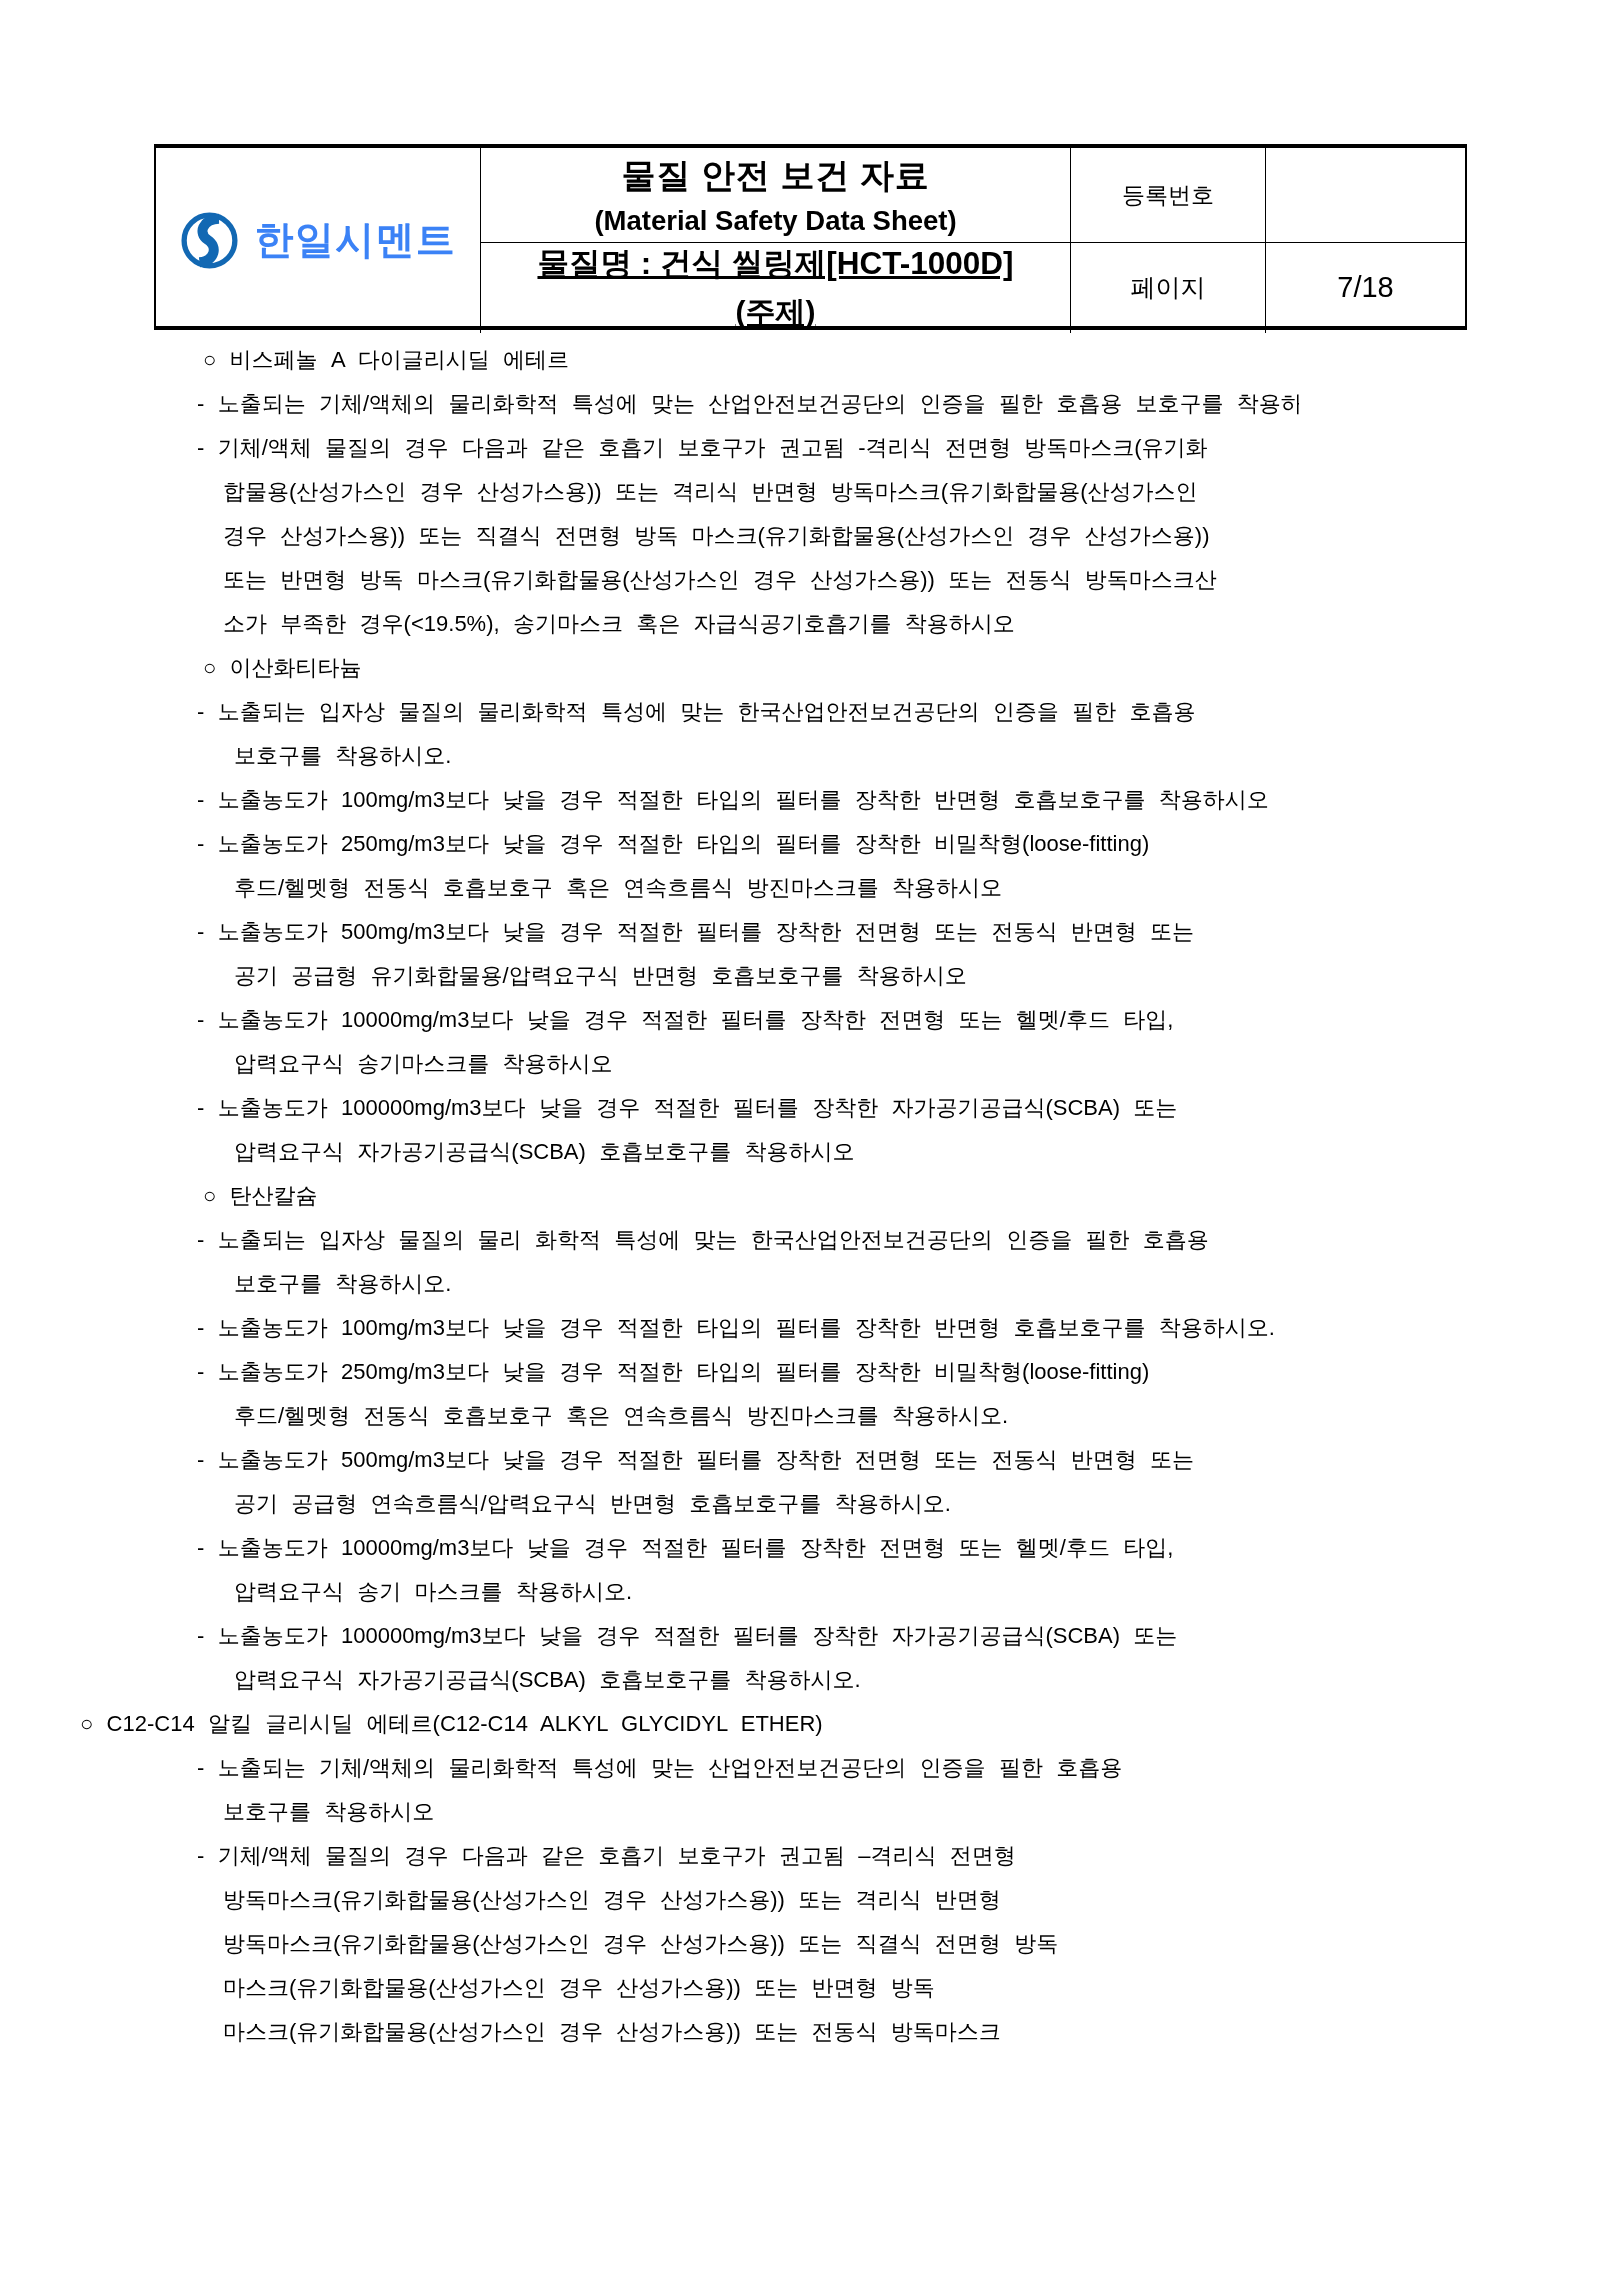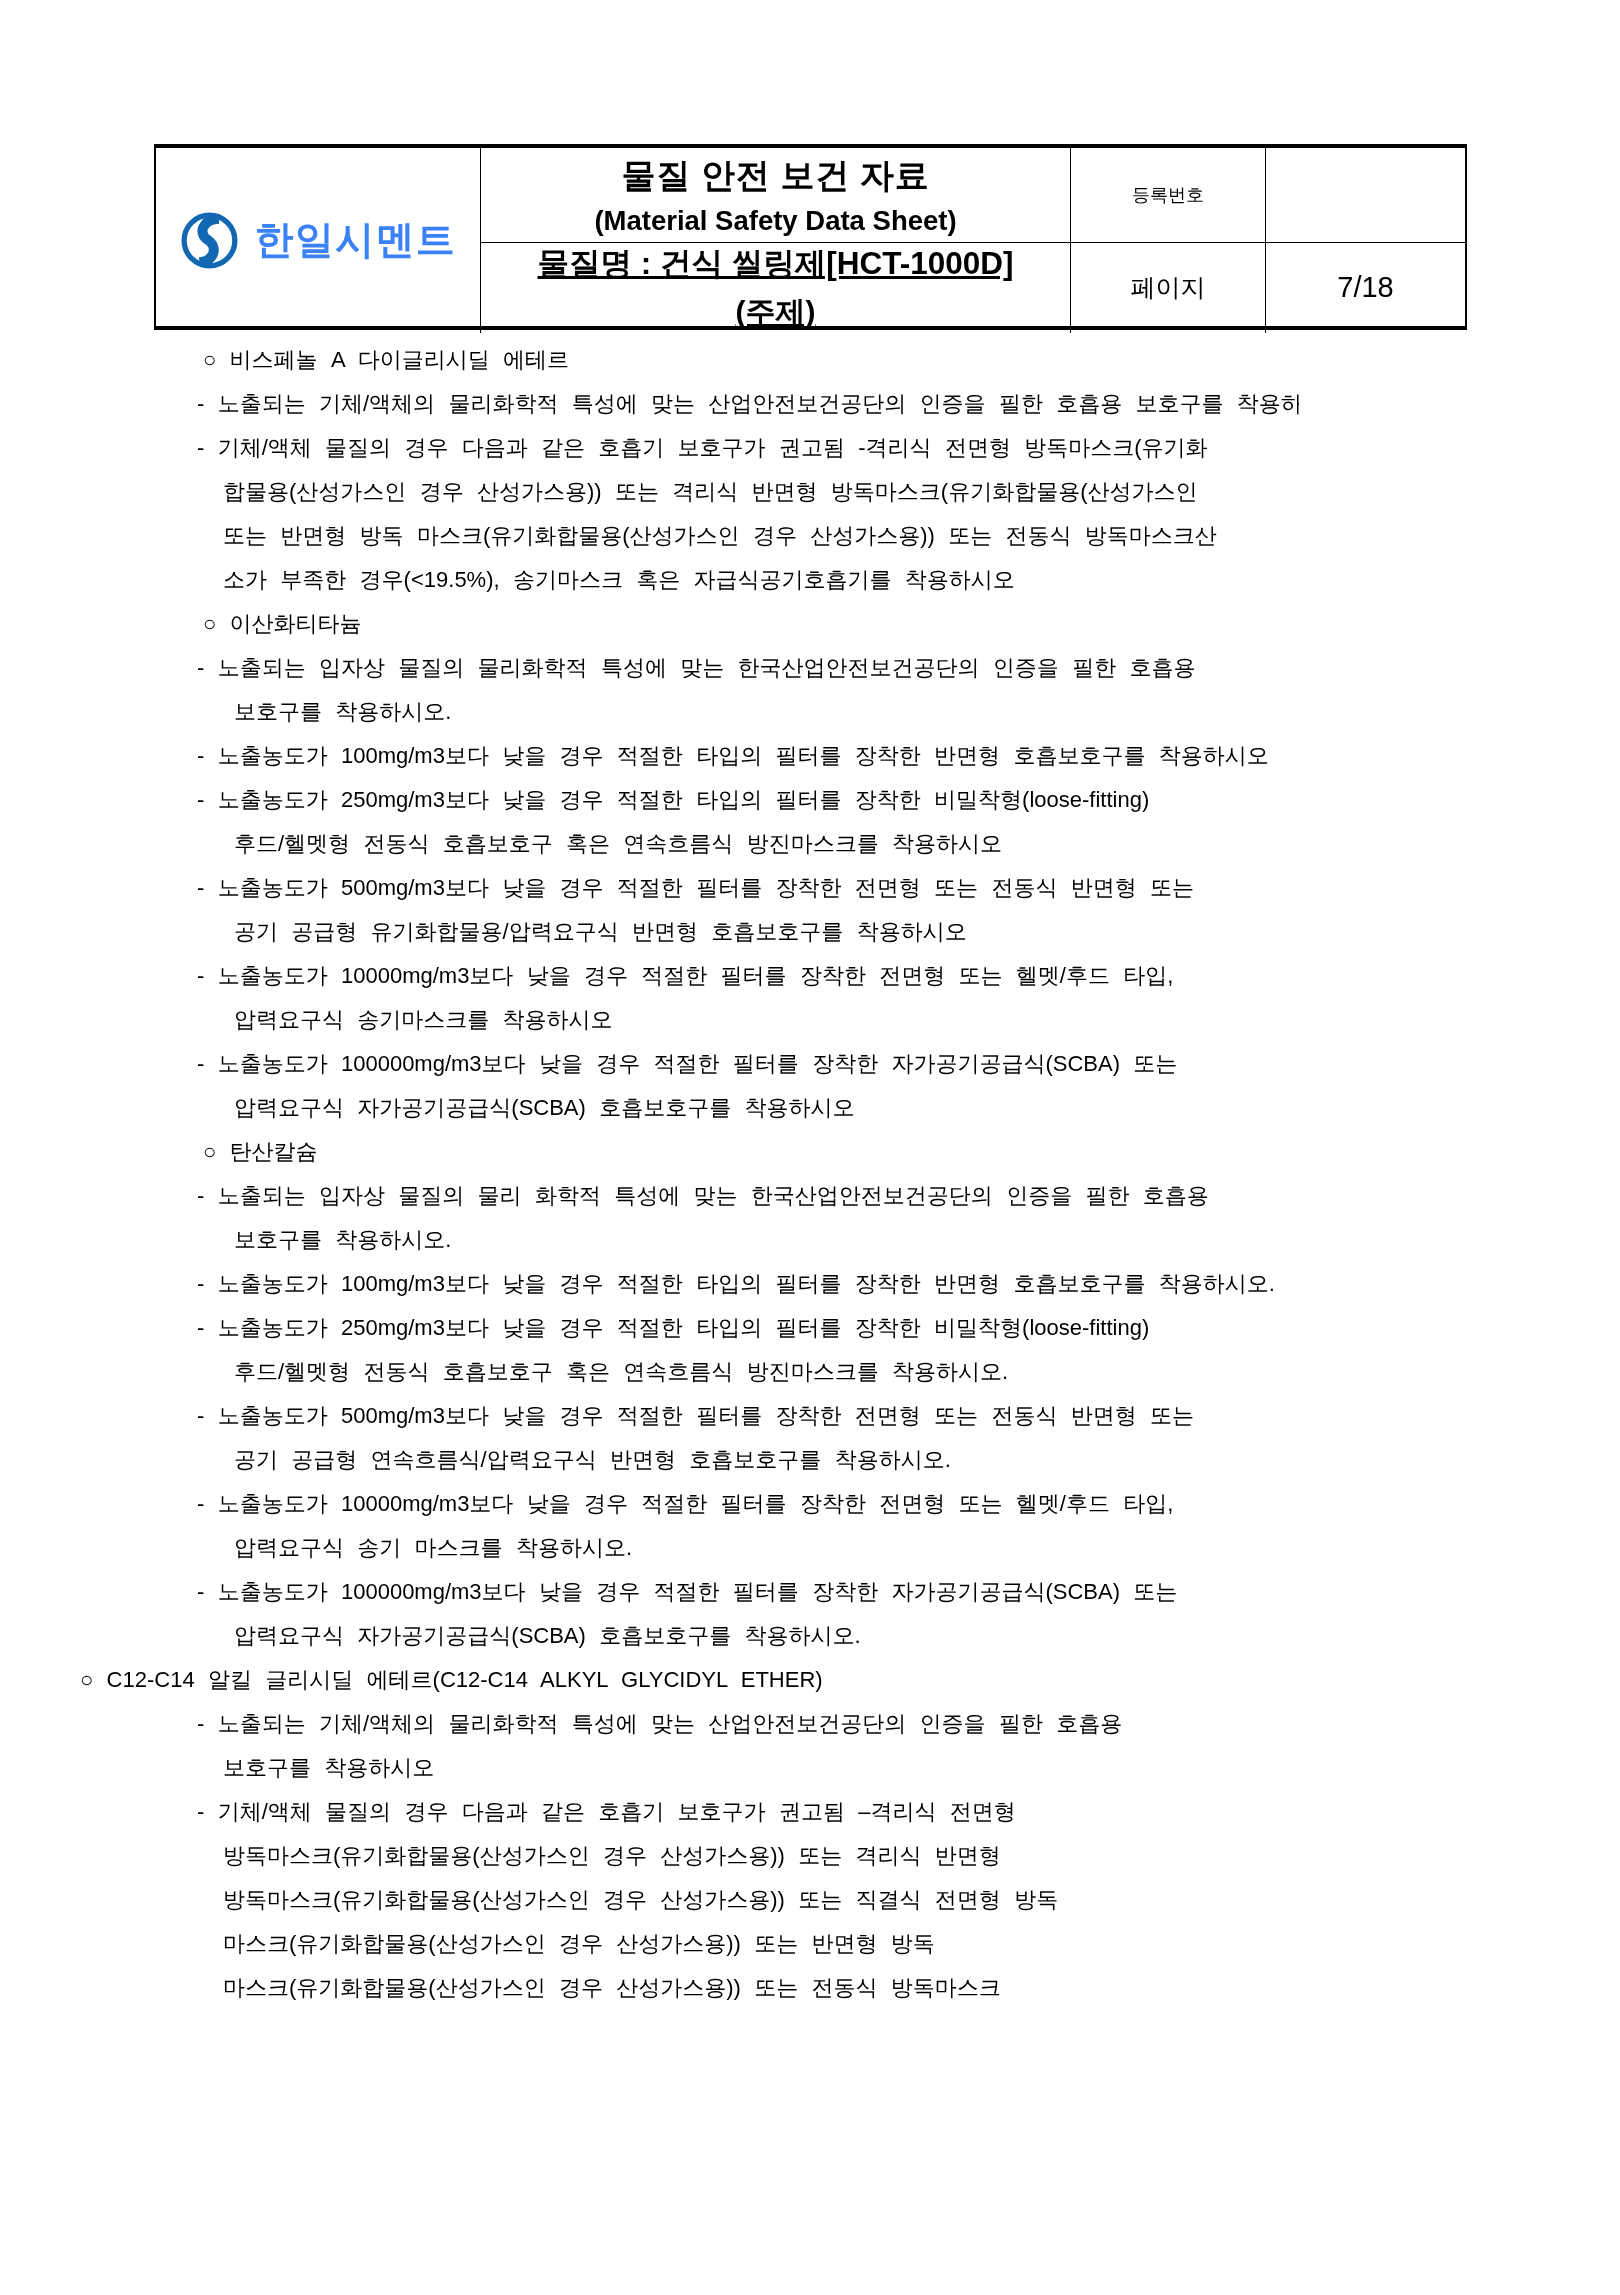--- a/index.html
+++ b/index.html
@@ -17,21 +17,21 @@
     grid-template-columns:324px 590px 195px 1fr;
     grid-template-rows:94px 1fr;
     border:2.6px solid #000;
     border-top-width:4.6px; border-bottom-width:4.6px;
     background:#fff;
   }
   .cell { display:flex; align-items:center; justify-content:center; }
   .c-logo { grid-row:1/3; grid-column:1; gap:15.7px; }
   .c-title-top   { grid-column:2; grid-row:1; flex-direction:column; gap:5.2px; border-left:1.3px solid #000; font-weight:700; }
   .c-title-bot   { grid-column:2; grid-row:2; flex-direction:column; gap:6.6px; border-left:1.3px solid #000; border-top:1.3px solid #000; font-weight:700;text-decoration:underline; }
-  .c-reg-label   { grid-column:3; grid-row:1; border-left:1.3px solid #000; font-size:18px; }
+  .c-reg-label   { grid-column:3; grid-row:1; border-left:1.3px solid #000; font-size:23px; }
   .c-reg-value   { grid-column:4; grid-row:1; border-left:1.3px solid #000; font-size:25px; }
   .c-page-label  { grid-column:3; grid-row:2; border-left:1.3px solid #000; border-top:1.3px solid #000; font-size:25px; }
   .c-page-value  { grid-column:4; grid-row:2; border-left:1.3px solid #000; border-top:1.3px solid #000; font-size:29px; }
 
   .t1 { font-size:34px; letter-spacing:0.7px; }
   .t2 { font-size:27.5px; }
   .t3 { font-size:31.5px; }
   .t4 { font-size:30px; }
 
   .logo-mark { width:59px; height:59px; flex:0 0 auto; }
@@ -80,20 +80,21 @@
 
     <div class="cell c-page-label">페이지</div>
     <div class="cell c-page-value">7/18</div>
   </div>
 
   <div class="doc-body">
       <div class="ln ind-b">○ 비스페놀 A 다이글리시딜 에테르</div>
       <div class="ln ind-d">- 노출되는 기체/액체의 물리화학적 특성에 맞는 산업안전보건공단의 인증을 필한 호흡용 보호구를 착용하시오</div>
       <div class="ln ind-d">- 기체/액체 물질의 경우 다음과 같은 호흡기 보호구가 권고됨 -격리식 전면형 방독마스크(유기화</div>
       <div class="ln ind-c">합물용(산성가스인 경우 산성가스용)) 또는 격리식 반면형 방독마스크(유기화합물용(산성가스인</div>
+      <div class="ln ind-c">경우 산성가스용)) 또는 직결식 전면형 방독 마스크(유기화합물용(산성가스인 경우 산성가스용))</div>
       <div class="ln ind-c">또는 반면형 방독 마스크(유기화합물용(산성가스인 경우 산성가스용)) 또는 전동식 방독마스크산</div>
       <div class="ln ind-c">소가 부족한 경우(&lt;19.5%), 송기마스크 혹은 자급식공기호흡기를 착용하시오</div>
       <div class="ln ind-b">○ 이산화티타늄</div>
       <div class="ln ind-d">- 노출되는 입자상 물질의 물리화학적 특성에 맞는 한국산업안전보건공단의 인증을 필한 호흡용</div>
       <div class="ln ind-c2">보호구를 착용하시오.</div>
       <div class="ln ind-d">- 노출농도가 100mg/m3보다 낮을 경우 적절한 타입의 필터를 장착한 반면형 호흡보호구를 착용하시오</div>
       <div class="ln ind-d">- 노출농도가 250mg/m3보다 낮을 경우 적절한 타입의 필터를 장착한 비밀착형(loose-fitting)</div>
       <div class="ln ind-c2">후드/헬멧형 전동식 호흡보호구 혹은 연속흐름식 방진마스크를 착용하시오</div>
       <div class="ln ind-d">- 노출농도가 500mg/m3보다 낮을 경우 적절한 필터를 장착한 전면형 또는 전동식 반면형 또는</div>
       <div class="ln ind-c2">공기 공급형 유기화합물용/압력요구식 반면형 호흡보호구를 착용하시오</div>

